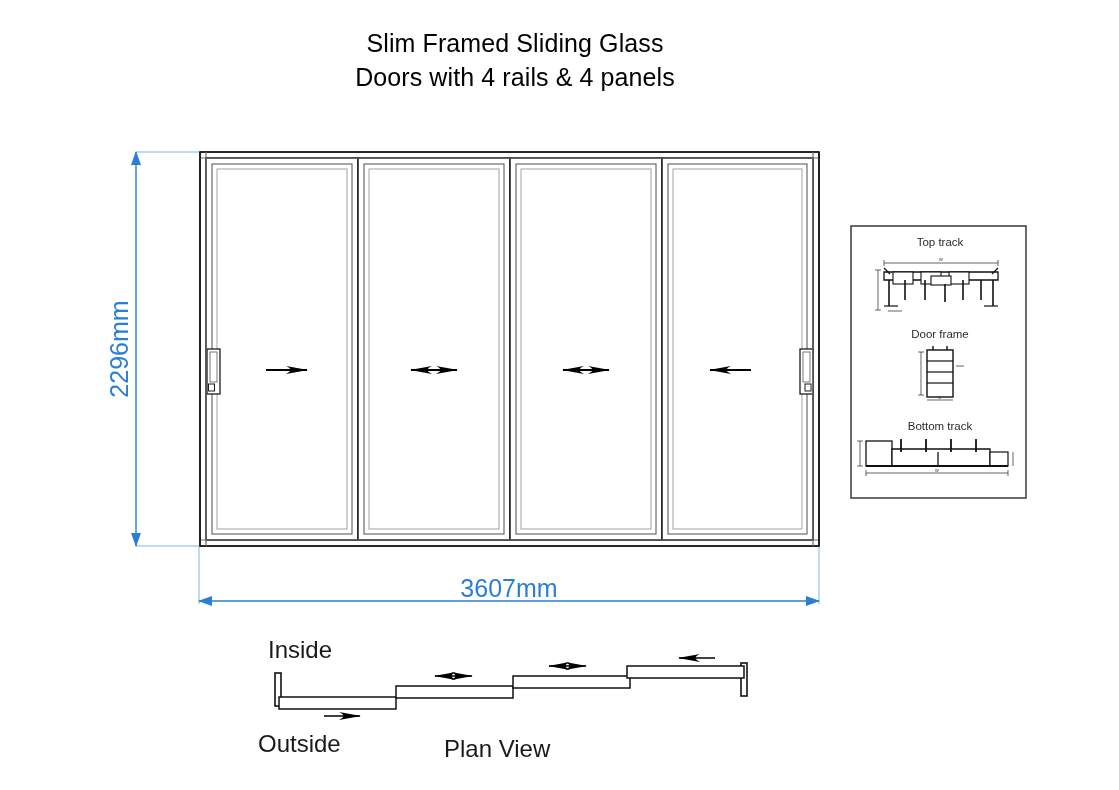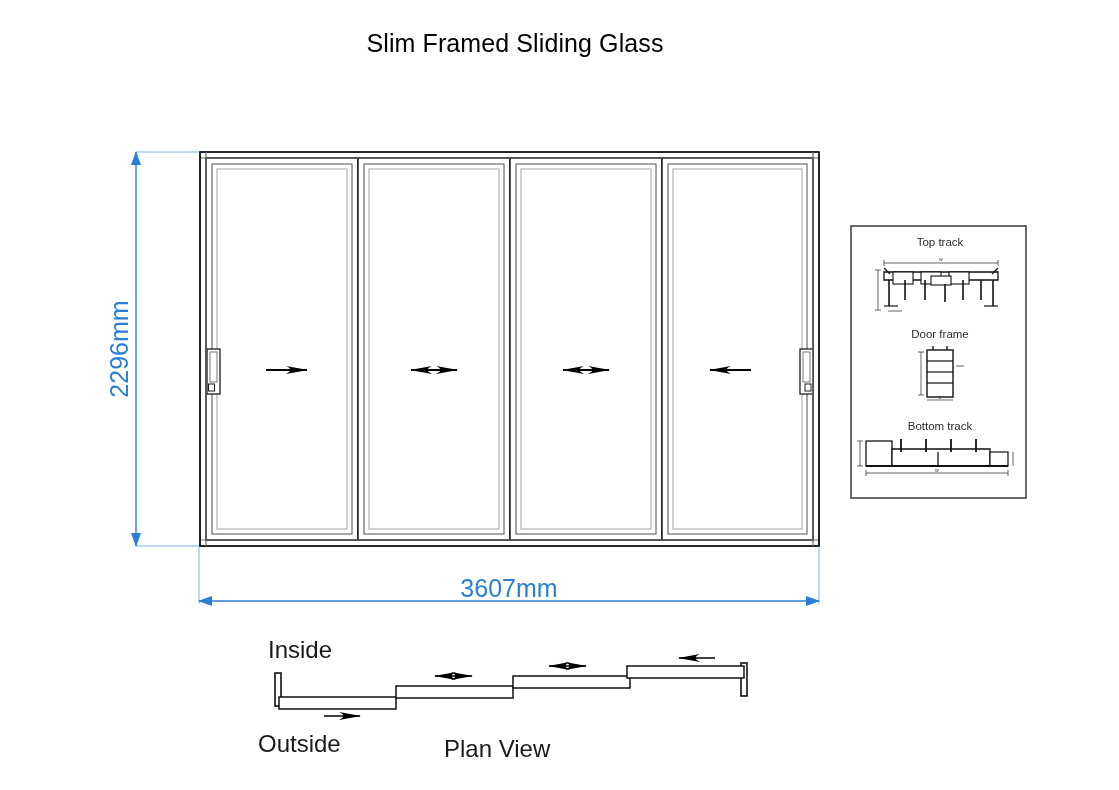--- a/index.html
+++ b/index.html
@@ -58,20 +58,21 @@
   }
   .mm-tick { fill: #222; font-family: "Liberation Sans", sans-serif; font-size: 4px; }
 </style>
 </head>
 <body>
 
 <div id="stage">
 
   <div class="title-block">
     <span class="title-line">Slim Framed Sliding Glass</span>
+    <span class="title-line">Doors with 4 rails &amp; 4 panels</span>
   </div>
 
   <svg id="drawing" viewBox="0 0 1119 790">
     <defs>
       <marker id="bluetri-e" markerWidth="14" markerHeight="10" refX="13" refY="5" orient="auto" markerUnits="userSpaceOnUse">
         <path d="M0,0 L14,5 L0,10 Z" fill="#2a7fd4"></path>
       </marker>
       <marker id="bluetri-s" markerWidth="14" markerHeight="10" refX="1" refY="5" orient="auto" markerUnits="userSpaceOnUse">
         <path d="M14,0 L0,5 L14,10 Z" fill="#2a7fd4"></path>
       </marker>

